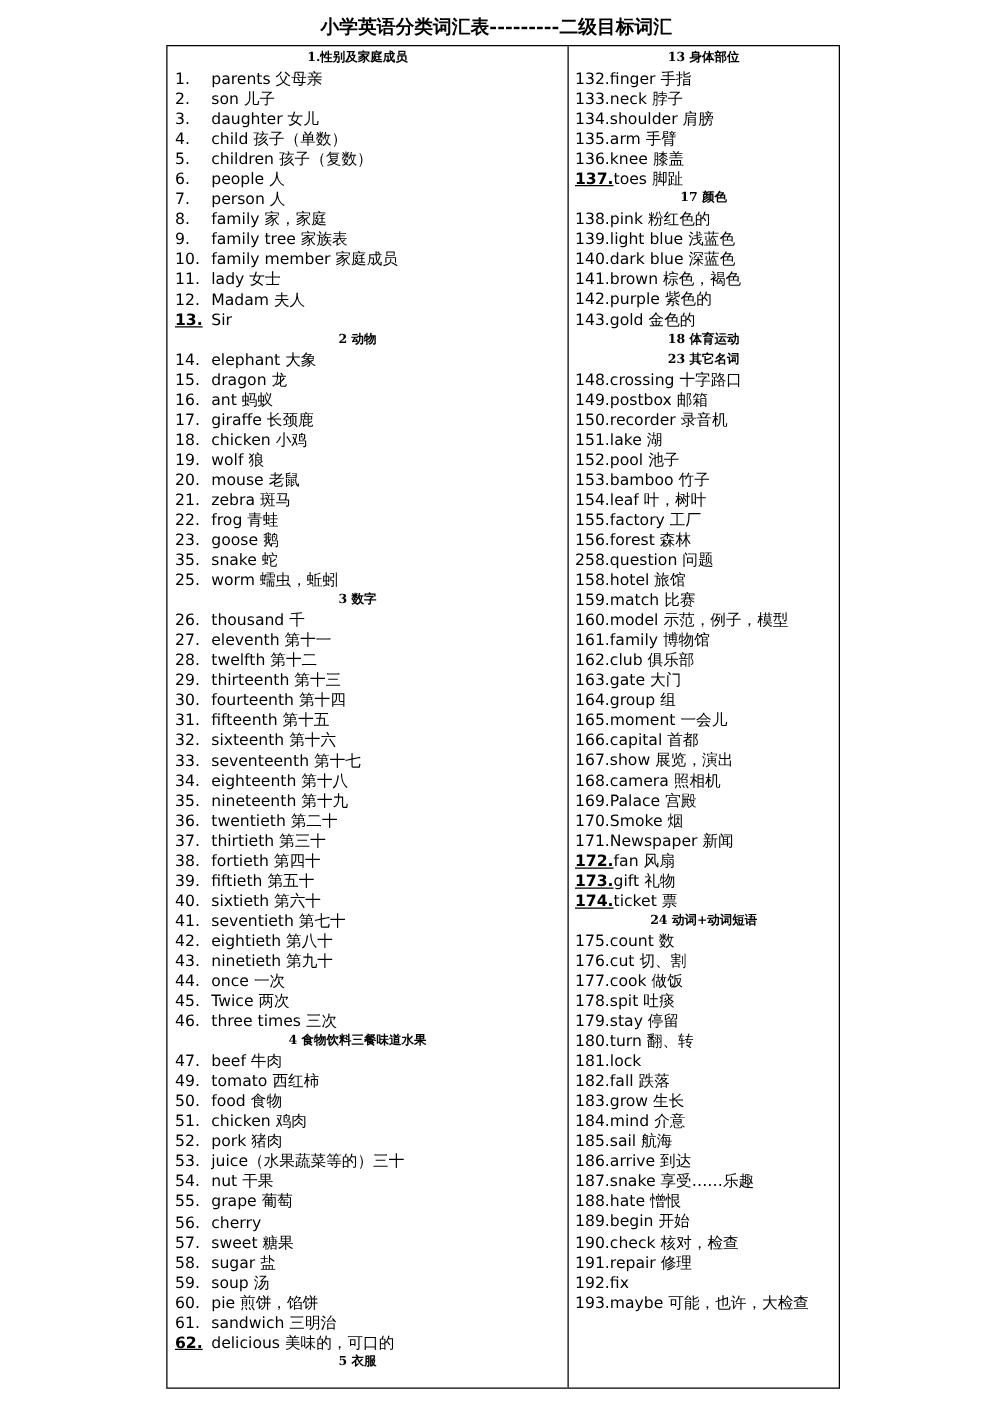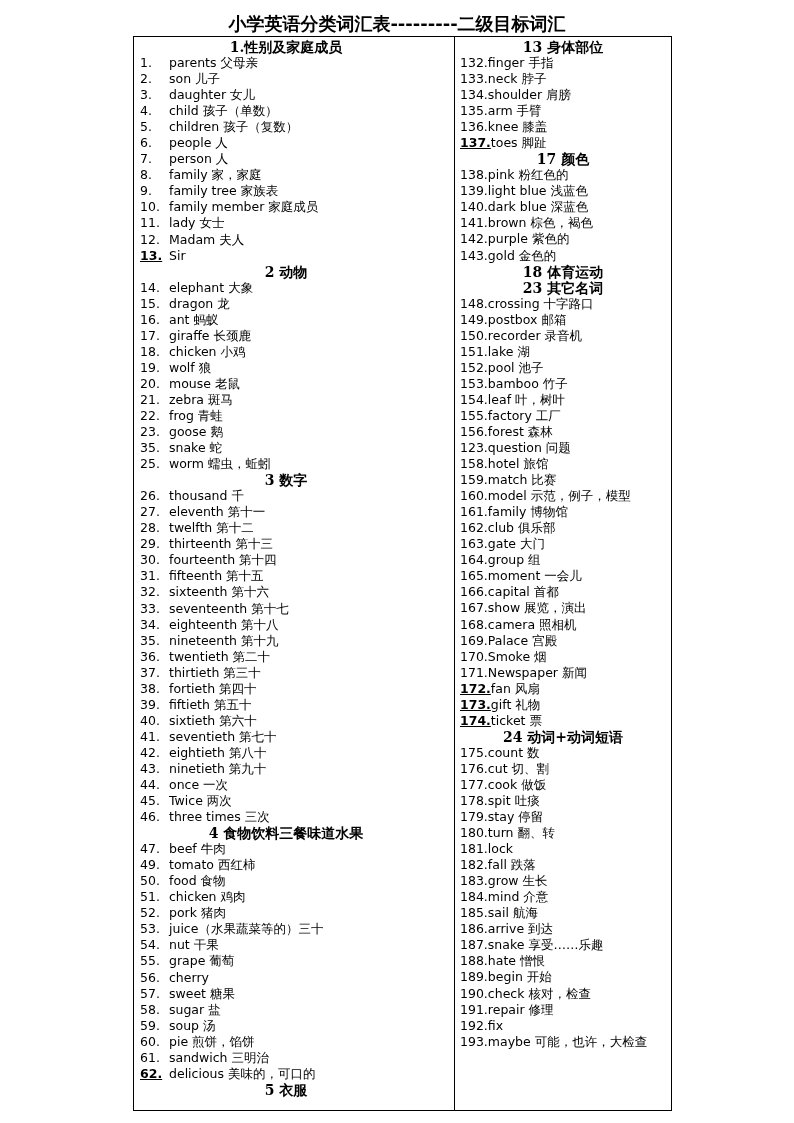--- a/index.html
+++ b/index.html
@@ -20,21 +20,21 @@
     height: 1123px;
     position: relative;
     box-sizing: border-box;
   }
   .doc-title {
     position: absolute;
     top: 12px;
     left: 0;
     width: 794px;
     text-align: center;
-    font-size: 18px;
+    font-size: 15px;
     font-weight: bold;
     letter-spacing: 0px;
     font-family: "DejaVu Serif", "Liberation Serif", serif;
   }
   .table-wrap {
     position: absolute;
     top: 36px;
     left: 133px;
     width: 539px;
     height: 1075px;
@@ -51,21 +51,21 @@
     width: 321px;
     border-right: 1.5px solid #000;
     padding-left: 2px;
   }
   .col-right {
     width: 215px;
     padding-left: 5px;
   }
   .section-head {
     font-weight: bold;
-    font-size: 14px;
+    font-size: 10px;
     text-align: center;
     line-height: 16px;
     font-family: "DejaVu Serif", "Liberation Serif", serif;
     margin: 0;
     white-space: nowrap;
   }
   .col-left .section-head { padding-right: 18px; }
   .col-right .section-head { padding-right: 4px; }
 
   ul.vlist {
@@ -212,21 +212,21 @@
           <ul class="vlist">
             <li><span class="num">148.</span><span class="en">crossing 十字路口</span></li>
             <li><span class="num">149.</span><span class="en">postbox 邮箱</span></li>
             <li><span class="num">150.</span><span class="en">recorder 录音机</span></li>
             <li><span class="num">151.</span><span class="en">lake 湖</span></li>
             <li><span class="num">152.</span><span class="en">pool 池子</span></li>
             <li><span class="num">153.</span><span class="en">bamboo 竹子</span></li>
             <li><span class="num">154.</span><span class="en">leaf 叶，树叶</span></li>
             <li><span class="num">155.</span><span class="en">factory 工厂</span></li>
             <li><span class="num">156.</span><span class="en">forest 森林</span></li>
-            <li><span class="num">123.</span><span class="en">question 问题</span></li>
+            <li><span class="num">258.</span><span class="en">question 问题</span></li>
             <li><span class="num">158.</span><span class="en">hotel 旅馆</span></li>
             <li><span class="num">159.</span><span class="en">match 比赛</span></li>
             <li><span class="num">160.</span><span class="en">model 示范，例子，模型</span></li>
             <li><span class="num">161.</span><span class="en">family 博物馆</span></li>
             <li><span class="num">162.</span><span class="en">club 俱乐部</span></li>
             <li><span class="num">163.</span><span class="en">gate 大门</span></li>
             <li><span class="num">164.</span><span class="en">group 组</span></li>
             <li><span class="num">165.</span><span class="en">moment 一会儿</span></li>
             <li><span class="num">166.</span><span class="en">capital 首都</span></li>
             <li><span class="num">167.</span><span class="en">show 展览，演出</span></li>

